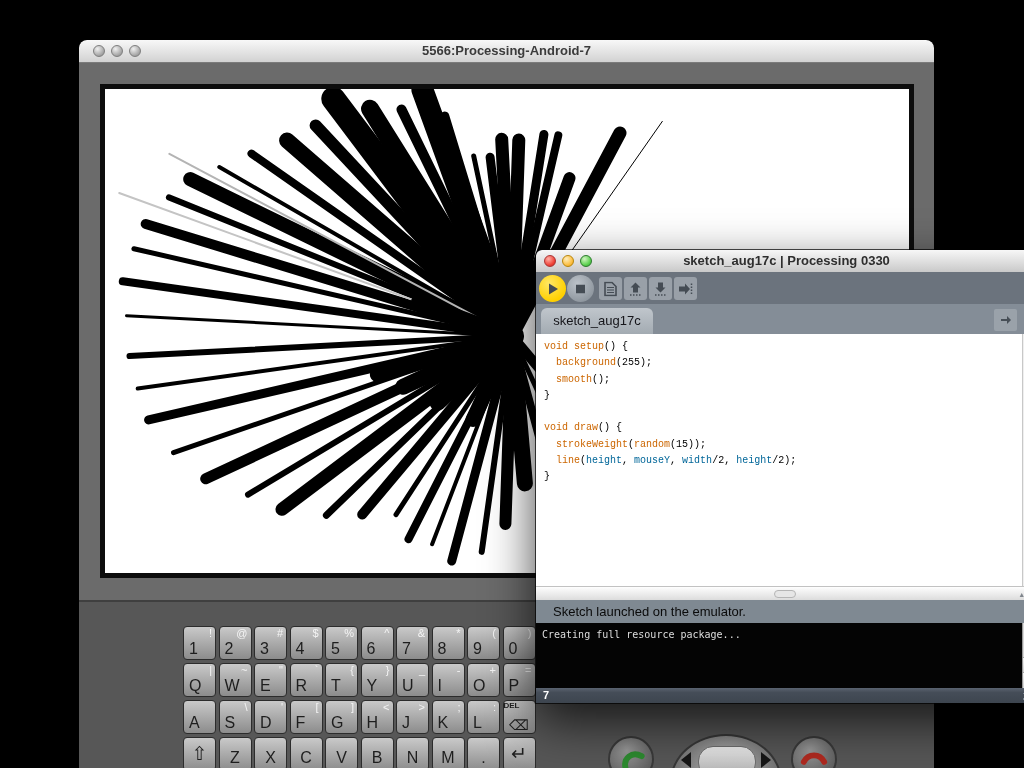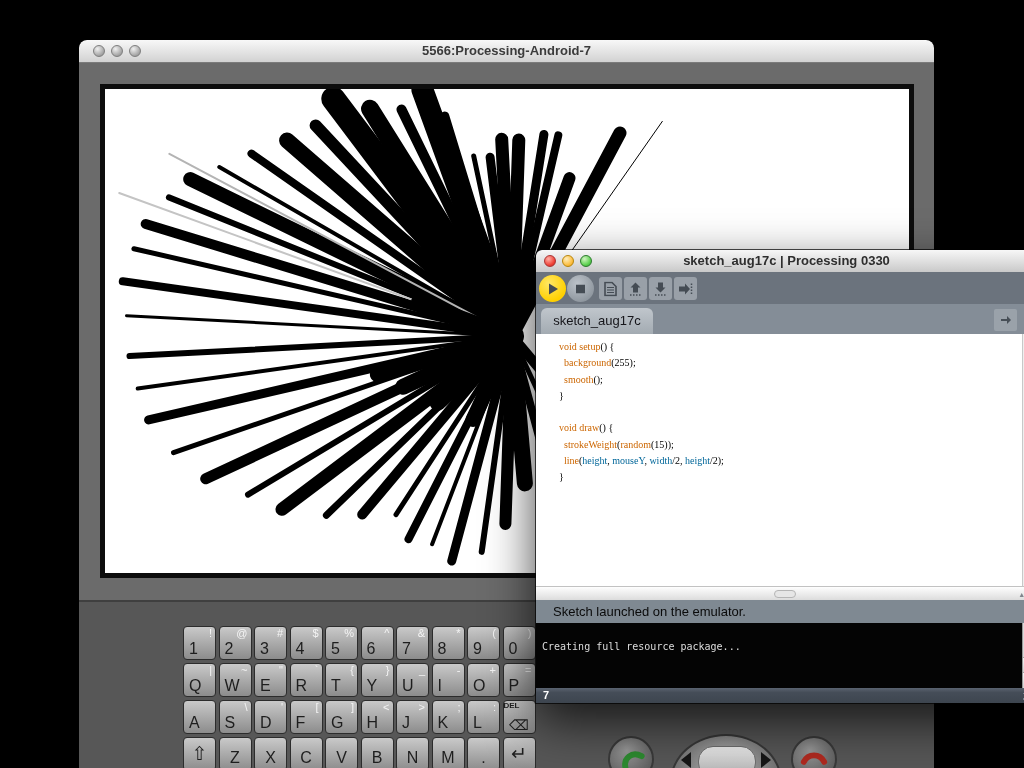--- a/index.html
+++ b/index.html
@@ -82,41 +82,41 @@
 
   .p-tabbar{position:absolute;left:0;top:54px;width:100%;height:30px;background:#848d97;}
   .p-tab{position:absolute;left:5px;top:4px;width:112px;height:26px;border-radius:6px 6px 0 0;
          background:linear-gradient(#c0c6cc,#a3abb2);text-align:center;
          font-size:13px;line-height:26px;color:#15151a;}
   .tab-next{position:absolute;left:458px;top:5px;width:23px;height:22px;border-radius:2px;
             background:#9aa2aa;}
   .tab-next svg{display:block;margin:5px auto;}
 
   .p-editor{position:absolute;left:0;top:84px;width:486px;height:252px;background:#fff;
-            padding:5px 0 0 23px;box-sizing:border-box;overflow:hidden;
-            font-family:Liberation Serif, serif;font-size:10px;}
+            padding:5px 0 0 8px;box-sizing:border-box;overflow:hidden;
+            font-family:Liberation Mono, monospace;font-size:10px;}
   .code-line{white-space:pre;line-height:16.3px;height:16.3px;}
   .ck{color:var(--kw);} .cv{color:var(--vr);} .cp{color:var(--pl);}
 
   .p-vscroll{position:absolute;right:0;top:84px;width:15px;height:252px;background:#efefef;
              border-left:1px solid #c8c8c8;box-sizing:border-box;}
   .p-vthumb{position:absolute;left:1px;top:2px;width:11px;height:245px;border-radius:6px;
             background:linear-gradient(90deg,#ffffff,#dedede);border:1px solid #a8a8a8;box-sizing:border-box;}
 
   .p-hscroll{position:absolute;left:0;top:336px;width:100%;height:14px;
              background:linear-gradient(#fefefe,#dcdcdc);border-top:1px solid #c2c2c2;box-sizing:border-box;}
   .p-hthumb{position:absolute;left:238px;top:3px;width:22px;height:8px;border-radius:4px;
             background:#e6e6e6;border:1px solid #b5b5b5;box-sizing:border-box;}
   .corner-arrows{position:absolute;right:3px;top:4px;font-size:7px;color:#808archive890;color:#80868d;letter-spacing:1px;}
 
   .p-status{position:absolute;left:0;top:350px;width:100%;height:23px;background:#7f8992;
             font-size:13px;line-height:23px;color:#0a0a0a;padding-left:17px;box-sizing:border-box;}
 
   .p-console{position:absolute;left:0;top:373px;width:486px;height:65px;background:#040404;
-             padding:16px 6px;box-sizing:border-box;overflow:hidden;
+             padding:4px 6px;box-sizing:border-box;overflow:hidden;
              font-family:"DejaVu Sans Mono","Liberation Mono",monospace;font-size:10px;}
   .console-line{white-space:pre;line-height:16px;}
   .p-cscroll{position:absolute;right:0;top:373px;width:15px;height:65px;background:#d9d9d9;
              border-left:1px solid #9a9a9a;box-sizing:border-box;}
   .p-cthumb{position:absolute;left:1px;top:2px;width:12px;height:26px;border-radius:7px;
             background:radial-gradient(circle at 40% 30%,#ffffff,#c9c9c9 85%);border:1px solid #949494;box-sizing:border-box;}
   .cs-btn{position:absolute;left:0;width:14px;height:15px;background:linear-gradient(#f4f4f4,#d2d2d2);
           border-top:1px solid #a2a2a2;text-align:center;font-size:8px;line-height:14px;color:#222;box-sizing:border-box;}
   .cs-up{top:34px;} .cs-dn{top:49px;}
 

